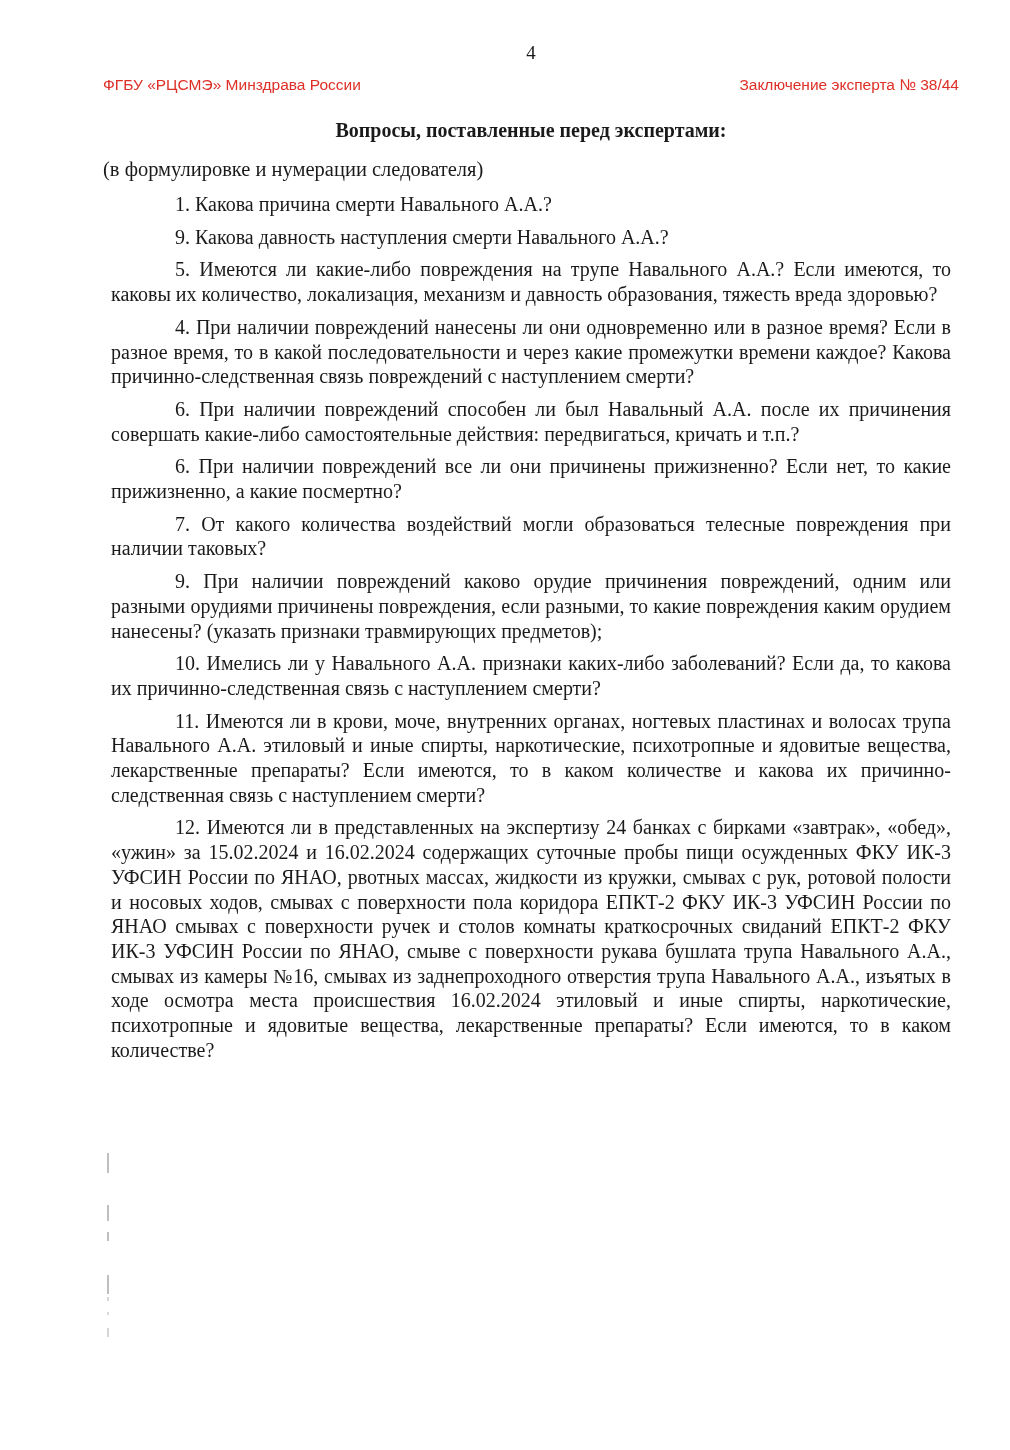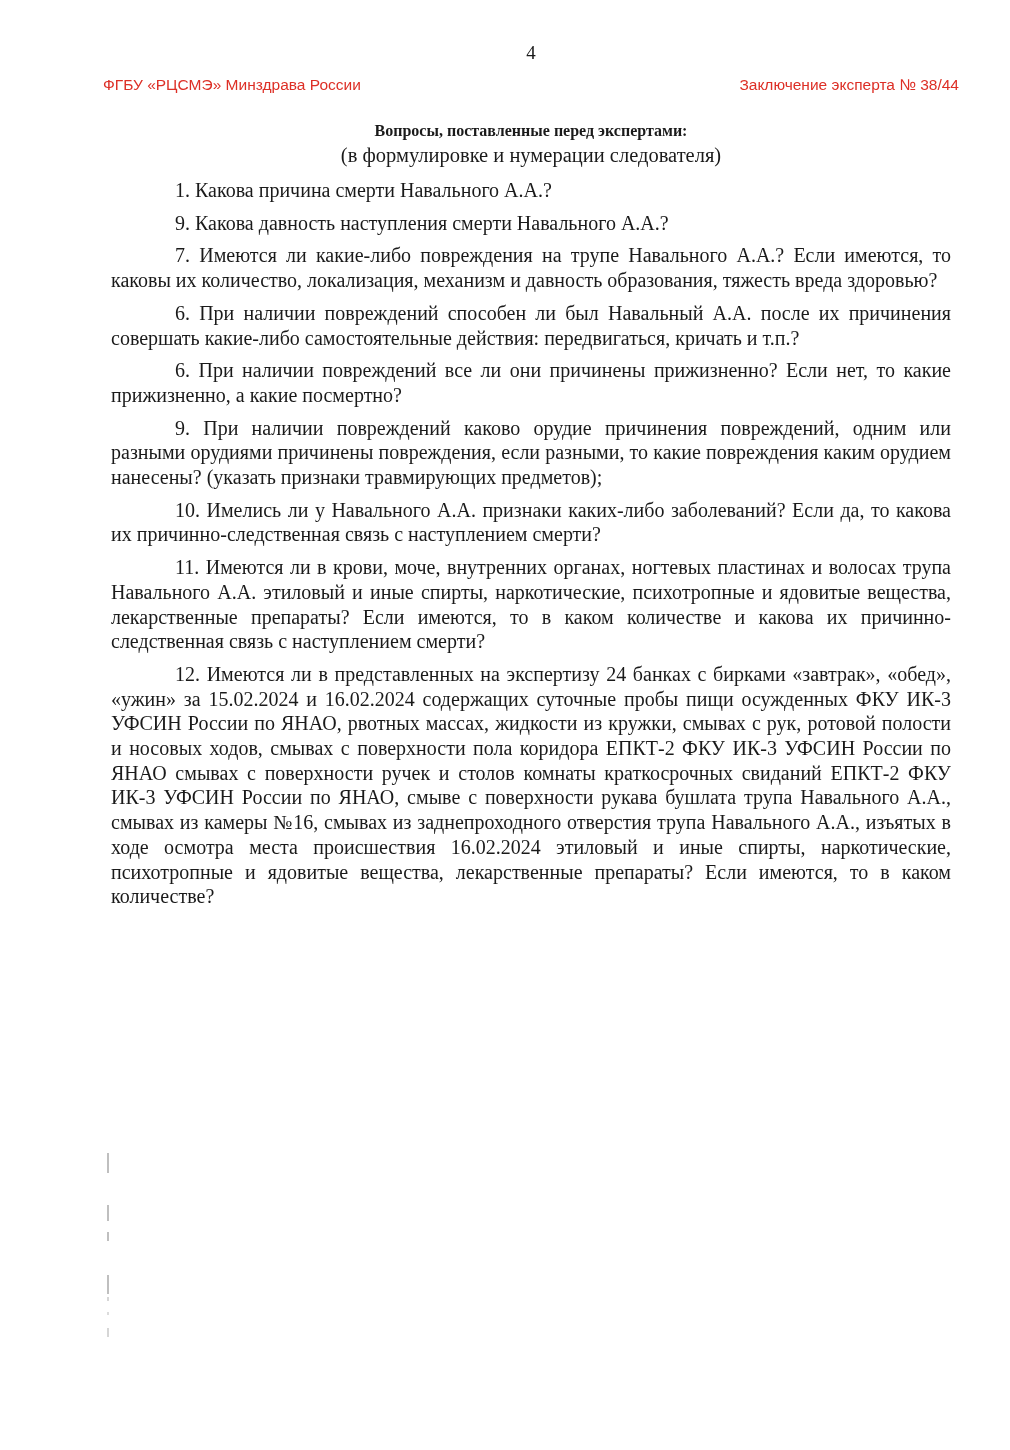--- a/index.html
+++ b/index.html
@@ -31,27 +31,27 @@
     font-family: "Liberation Sans", sans-serif;
     font-size: 15.5px;
     line-height: 19px;
     color: var(--accent);
     margin-top: 11px;
   }
   .doc-title {
     margin-top: 24px;
     text-align: center;
     font-weight: bold;
-    font-size: 16px;
+    font-size: 20px;
     line-height: 25px;
   }
   .doc-subtitle {
-    text-align: center;
     font-size: 20.5px;
     line-height: 24px;
+    margin-top: 14px;
   }
   .questions {
     margin-top: 11px;
     font-size: 20px;
     line-height: 24.7px;
     text-align: justify;
   }
   .questions p {
     margin: 8px;
     padding: 0;
@@ -85,23 +85,25 @@
       <span>ФГБУ «РЦСМЭ» Минздрава России</span>
       <span>Заключение эксперта № 38/44</span>
     </div>
 
     <div class="doc-title">Вопросы, поставленные перед экспертами:</div>
     <div class="doc-subtitle">(в формулировке и нумерации следователя)</div>
 
     <div class="questions">
       <p>1. Какова причина смерти Навального А.А.?</p>
       <p>9. Какова давность наступления смерти Навального А.А.?</p>
-      <p>7. Имеются ли какие-либо повреждения на трупе Навального А.А.? Если имеются, то каковы их количество, локализация, механизм и давность образования, тяжесть вреда здоровью?</p>
+      <p>5. Имеются ли какие-либо повреждения на трупе Навального А.А.? Если имеются, то каковы их количество, локализация, механизм и давность образования, тяжесть вреда здоровью?</p>
+      <p>4. При наличии повреждений нанесены ли они одновременно или в разное время? Если в разное время, то в какой последовательности и через какие промежутки времени каждое? Какова причинно-следственная связь повреждений с наступлением смерти?</p>
       <p>6. При наличии повреждений способен ли был Навальный А.А. после их причинения совершать какие-либо самостоятельные действия: передвигаться, кричать и т.п.?</p>
       <p>6. При наличии повреждений все ли они причинены прижизненно? Если нет, то какие прижизненно, а какие посмертно?</p>
+      <p>7. От какого количества воздействий могли образоваться телесные повреждения при наличии таковых?</p>
       <p>9. При наличии повреждений каково орудие причинения повреждений, одним или разными орудиями причинены повреждения, если разными, то какие повреждения каким орудием нанесены? (указать признаки травмирующих предметов);</p>
       <p>10. Имелись ли у Навального А.А. признаки каких-либо заболеваний? Если да, то какова их причинно-следственная связь с наступлением смерти?</p>
       <p>11. Имеются ли в крови, моче, внутренних органах, ногтевых пластинах и волосах трупа Навального А.А. этиловый и иные спирты, наркотические, психотропные и ядовитые вещества, лекарственные препараты? Если имеются, то в каком количестве и какова их причинно-следственная связь с наступлением смерти?</p>
       <p>12. Имеются ли в представленных на экспертизу 24 банках с бирками «завтрак», «обед», «ужин» за 15.02.2024 и 16.02.2024 содержащих суточные пробы пищи осужденных ФКУ ИК-3 УФСИН России по ЯНАО, рвотных массах, жидкости из кружки, смывах с рук, ротовой полости и носовых ходов, смывах с поверхности пола коридора ЕПКТ-2 ФКУ ИК-3 УФСИН России по ЯНАО смывах с поверхности ручек и столов комнаты краткосрочных свиданий ЕПКТ-2 ФКУ ИК-3 УФСИН России по ЯНАО, смыве с поверхности рукава бушлата трупа Навального А.А., смывах из камеры №16, смывах из заднепроходного отверстия трупа Навального А.А., изъятых в ходе осмотра места происшествия 16.02.2024 этиловый и иные спирты, наркотические, психотропные и ядовитые вещества, лекарственные препараты? Если имеются, то в каком количестве?</p>
     </div>
   </div>
 
   <span class="tick t1"></span>
   <span class="tick t2"></span>
   <span class="tick t3"></span>

